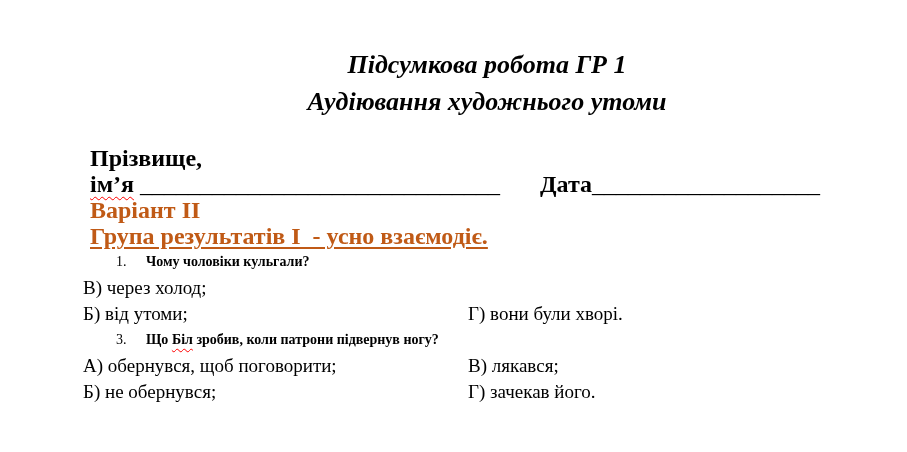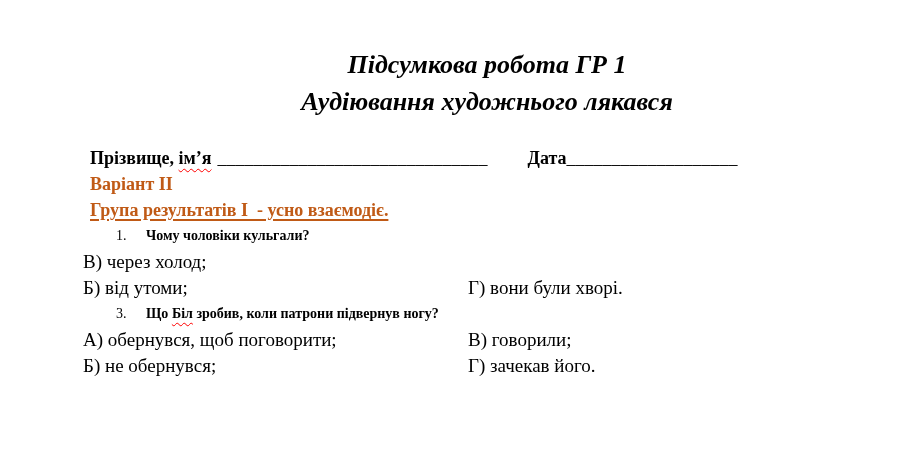--- a/index.html
+++ b/index.html
@@ -23,21 +23,21 @@
   }
   .doc-title {
     text-align: center;
     font-size: 26px;
     line-height: 37px;
     font-weight: bold;
     font-style: italic;
     margin-bottom: 25px;
   }
   .body-line {
-    font-size: 18px;
+    font-size: 24px;
     line-height: 26px;
   }
   .indent { margin-left: 7px; }
   .bold { font-weight: bold; }
   .spellcheck {
     text-decoration: underline wavy var(--squiggle);
     text-decoration-thickness: 1px;
     text-underline-offset: 4px;
     text-decoration-skip-ink: none;
   }
@@ -72,21 +72,21 @@
   .opt-left { width: 385px; flex: 0 0 385px; }
   .opt-right { flex: 1; }
 </style>
 </head>
 <body style="background: rgb(255, 255, 255);">
 
 <div class="page">
 
   <div class="doc-title">
     <div>Підсумкова робота ГР 1</div>
-    <div>Аудіювання художнього лякався</div>
+    <div>Аудіювання художнього утоми</div>
   </div>
 
   <div class="body-line indent">
     <span class="bold">Прізвище, </span><span class="bold spellcheck">ім’я</span><span class="blank name-blank">______________________________</span><span class="bold date-label">Дата</span><span class="blank">___________________</span>
   </div>
 
   <div class="body-line indent">
     <span class="variant-heading">Варіант ІІ</span>
   </div>
 
@@ -114,21 +114,21 @@
   <div class="q-block">
   </div>
 
   <div class="q-block">
     <div class="q-head">
       <span class="q-num">3.</span><span class="q-prompt"><span>Що </span><span class="spellcheck">Біл</span><span> зробив, коли патрони підвернув ногу?</span></span>
     </div>
     <div>
   <div class="opt-row">
     <span class="opt-left">А) обернувся, щоб поговорити;</span>
-    <span class="opt-right">В) говорили;</span>
+    <span class="opt-right">В) лякався;</span>
   </div>
 
   <div class="opt-row">
     <span class="opt-left">Б) не обернувся;</span>
     <span class="opt-right">Г) зачекав його.</span>
   </div>
 </div>
   </div>
 </div>
 

